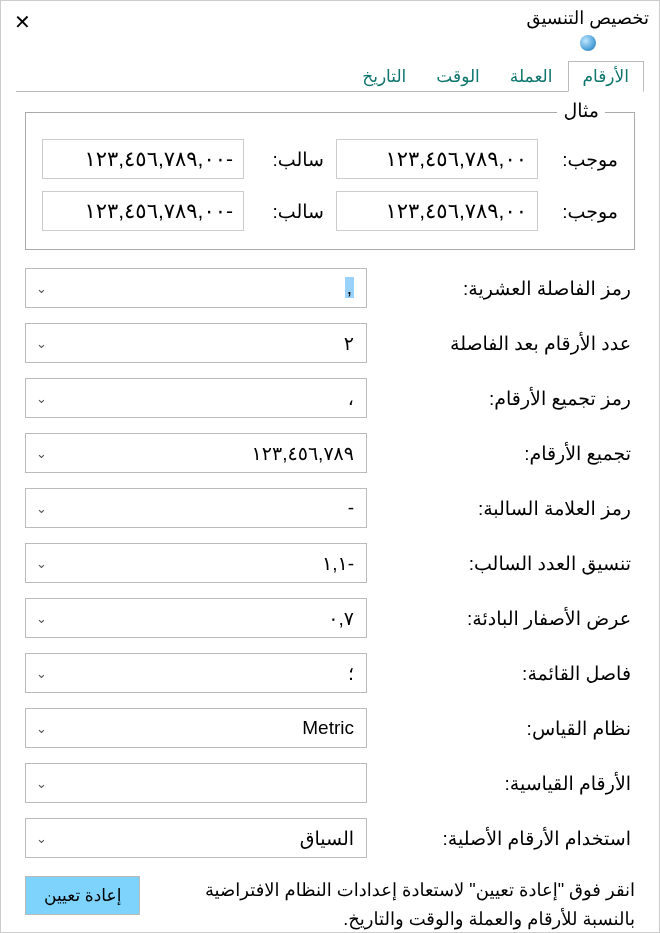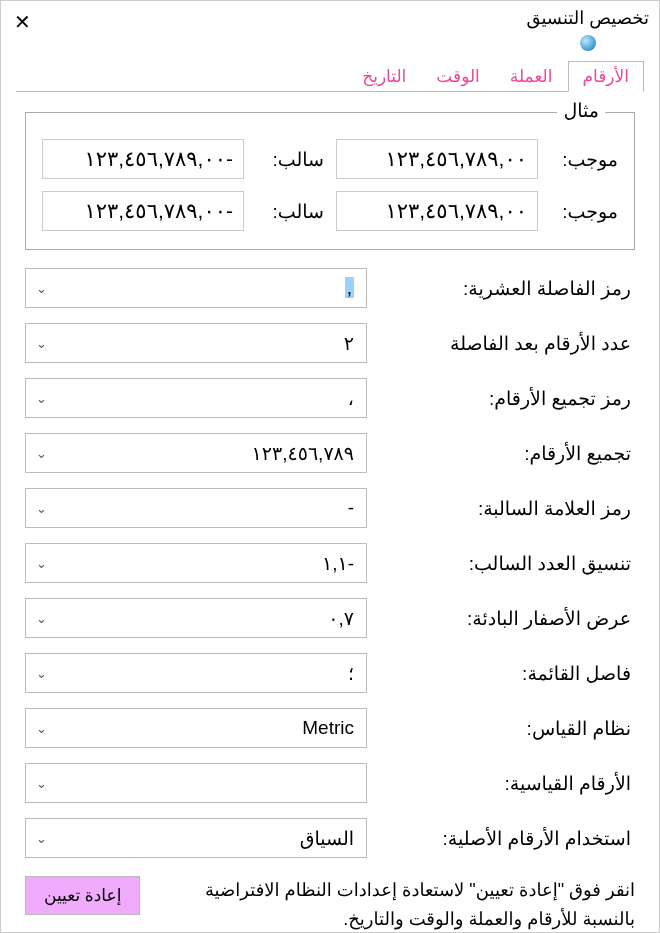--- a/index.html
+++ b/index.html
@@ -21,21 +21,21 @@
   background: radial-gradient(circle at 35% 35%, #bfe6ff, #4ea3d9 60%, #2c6fa0 100%);
   display: inline-block;
 }
 .tabs { display: flex; direction: rtl; margin: 4px 15px 0 15px; border-bottom: none; }
 .tab {
   padding: 4px 14px;
   border: 1px solid transparent;
   border-bottom: none;
   cursor: pointer;
   font-size: 17px;
-  color: #ec4899;
+  color: #0f766e;
 }
 .tab.active {
   border: 1px solid #bbb;
   border-bottom: 1px solid #fff;
   position: relative;
   z-index: 2;
   background: #fff;
 }
 .tab-border-fix {
   border-top: 1px solid #bbb;
@@ -100,21 +100,21 @@
   font-size: 19px;
 }
 .select.highlight .val-inner {
   background: #99d1ff;
   padding: 0 2px;
 }
 .reset-row { display: flex; gap: 14px; align-items: flex-start; margin-top: 18px; }
 .reset-text { flex: 1; font-size: 18px; line-height: 1.6; }
 .btn {
   border: 1px solid #bbb;
-  background: #f0abfc;
+  background: #7dd3fc;
   padding: 8px 18px;
   font-size: 17px;
   cursor: pointer;
   min-width: 100px;
   text-align: center;
 }
 .footer {
   display: flex;
   direction: ltr;
   gap: 10px;

